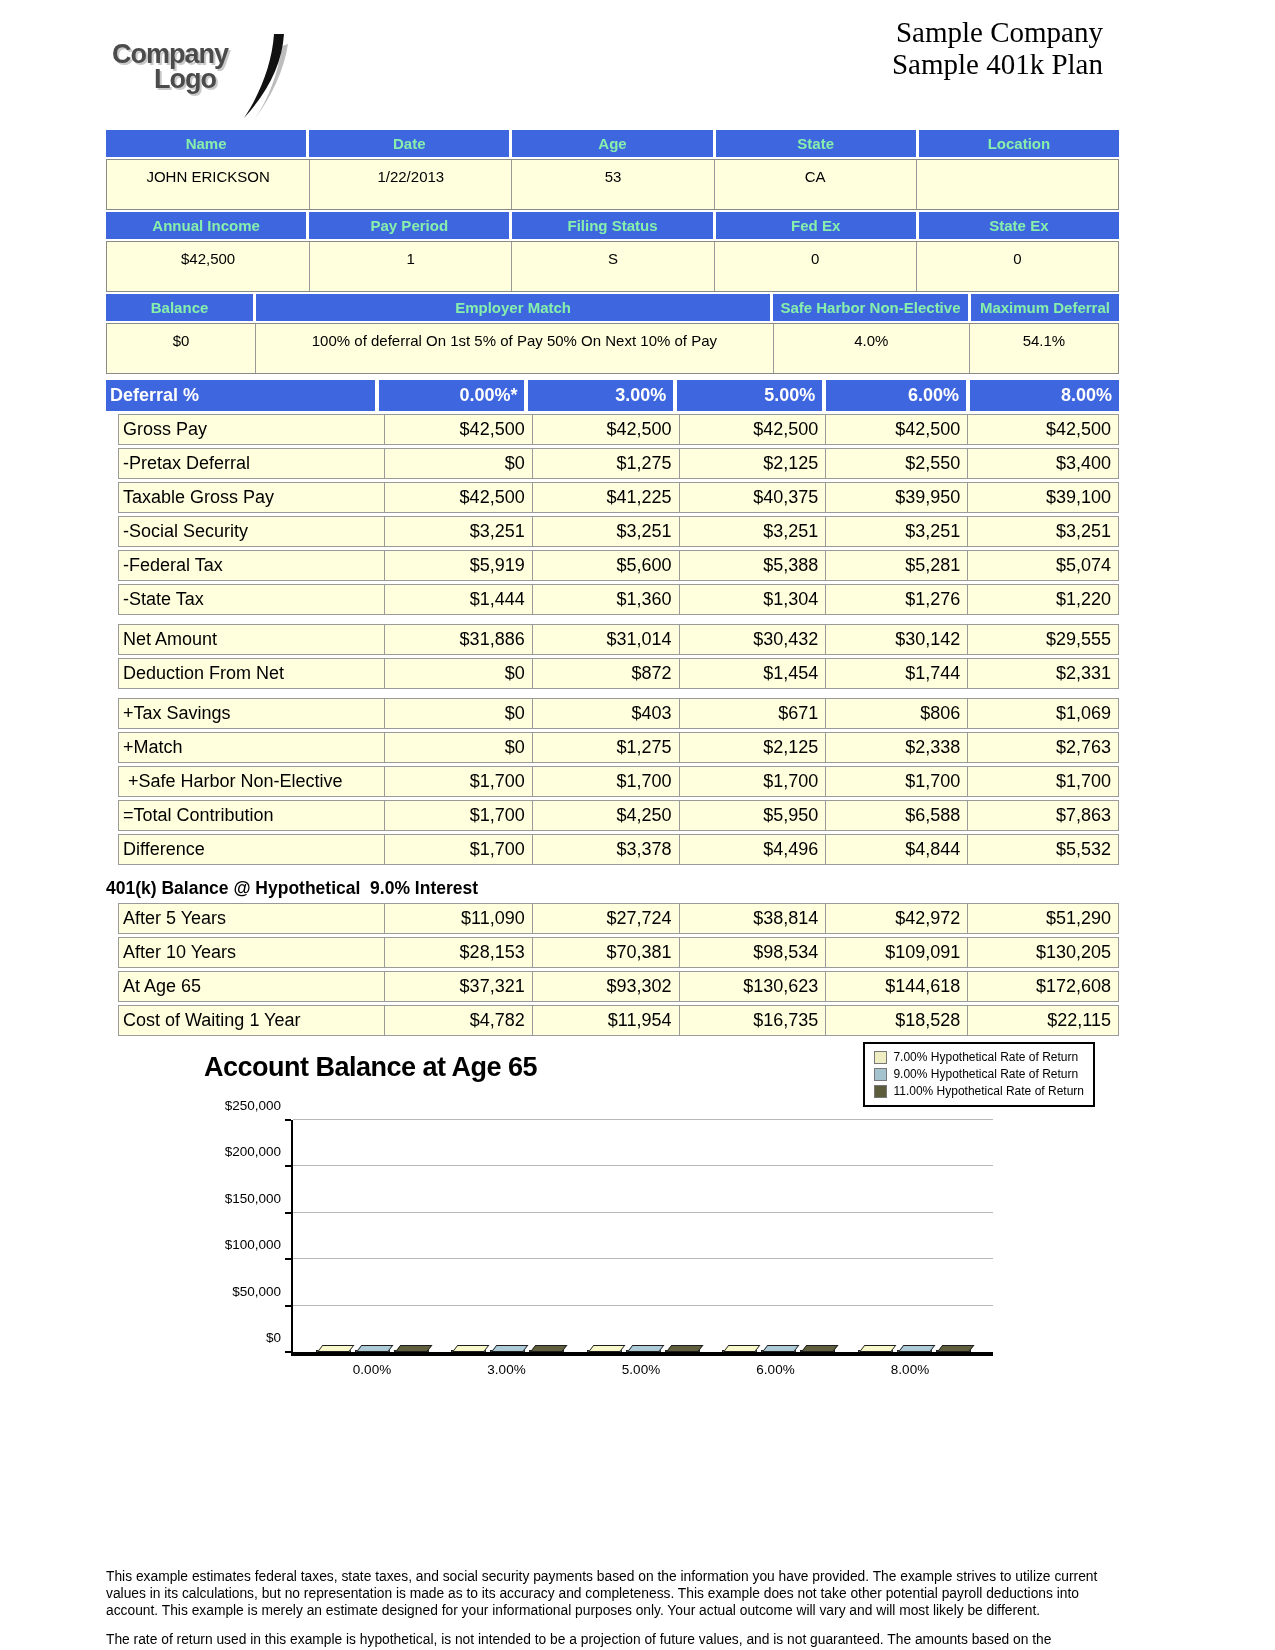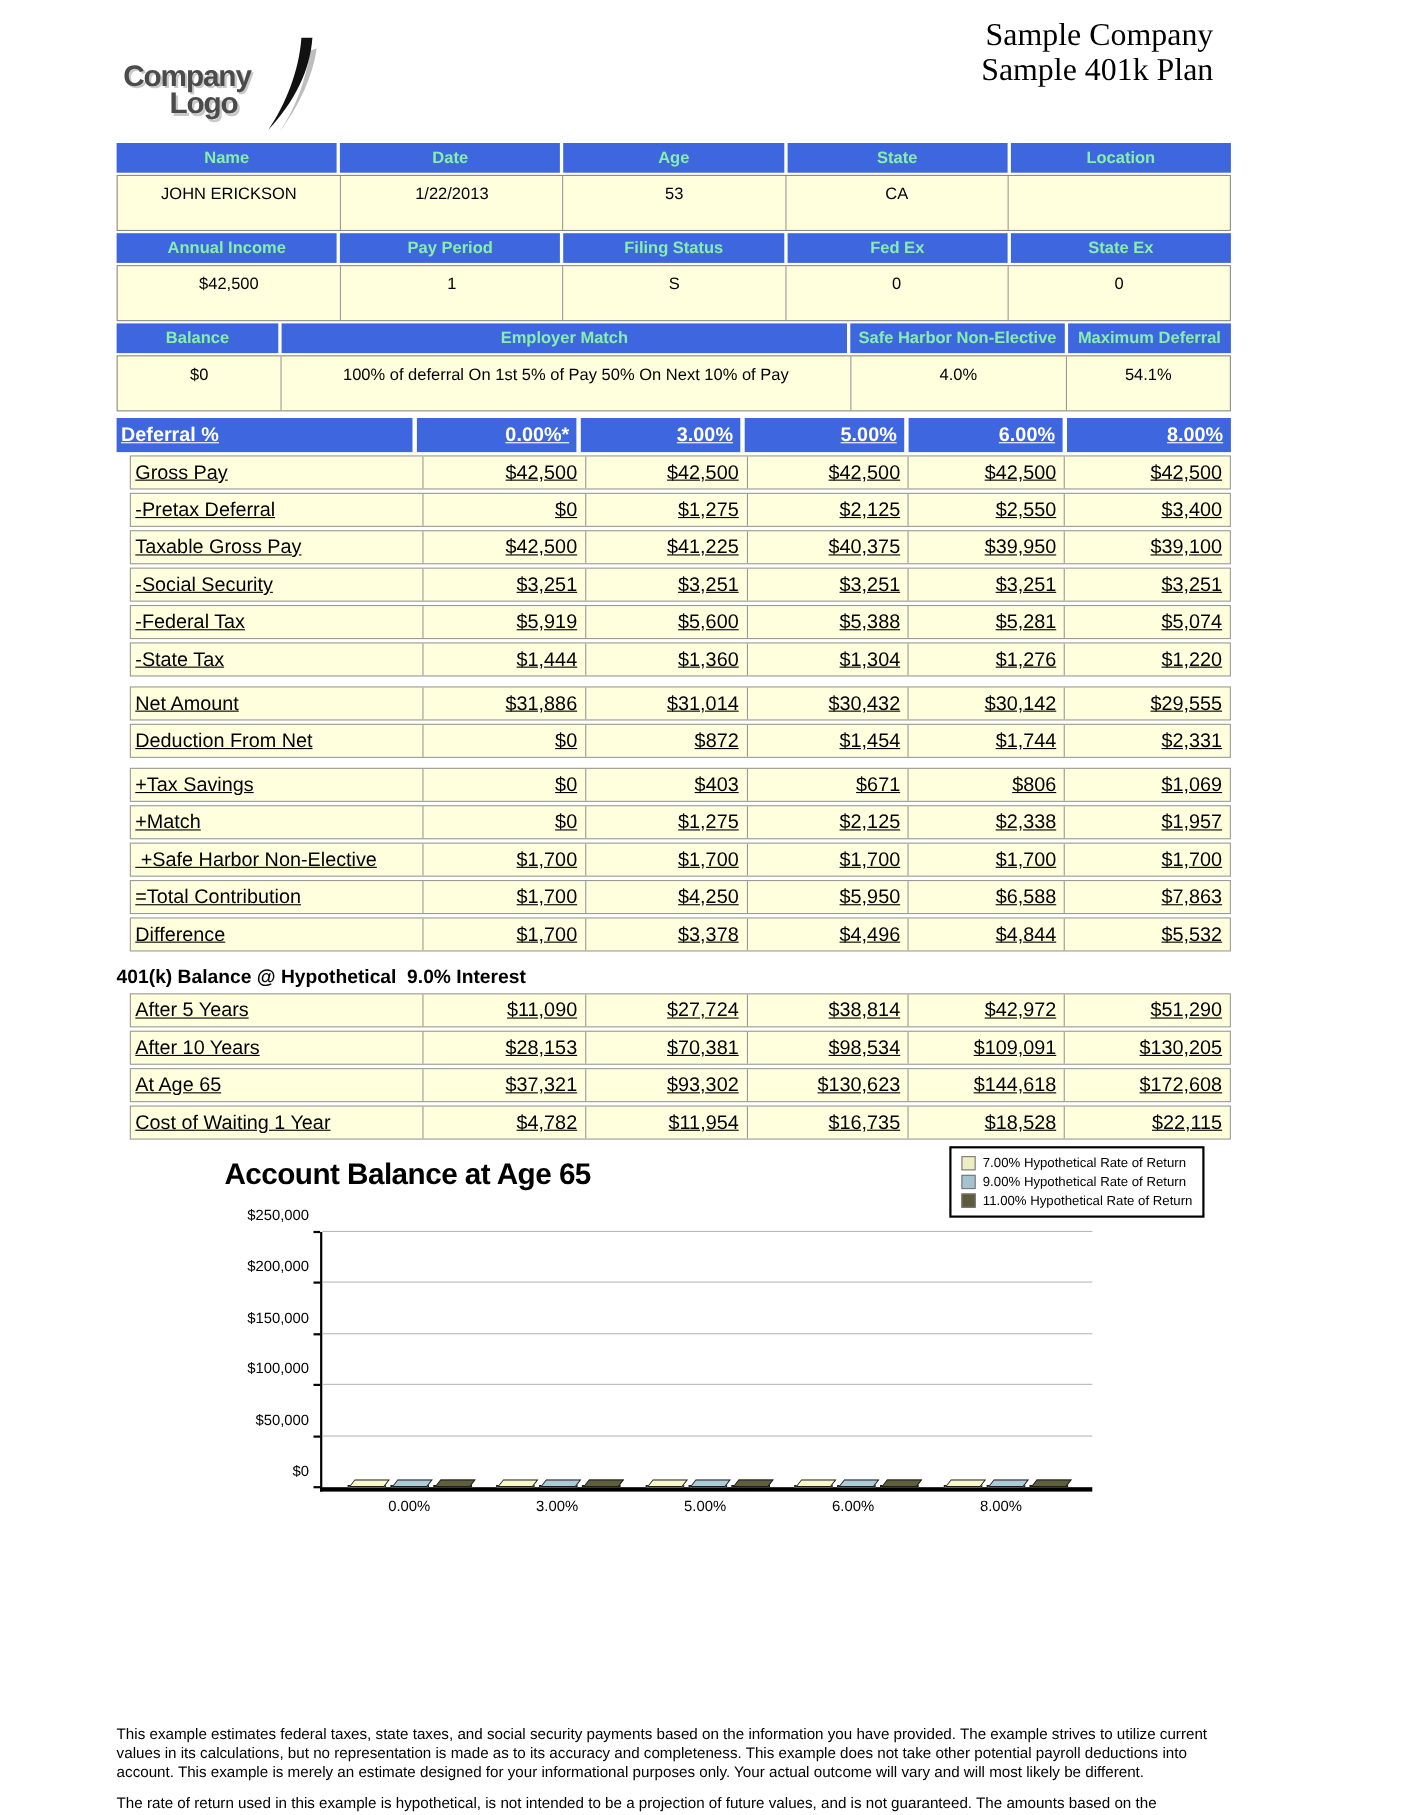--- a/index.html
+++ b/index.html
@@ -4,42 +4,42 @@
 <style>
   html,body { margin:0; padding:0; }
   body {
     width:1275px; height:1650px; background:#ffffff; color:#000;
     font-family:"Liberation Sans", sans-serif; position:relative; overflow:hidden;
   }
   .page { position:absolute; left:106px; top:0; width:1013px; }
 
   
   header { display:flex; justify-content:space-between; align-items:flex-start; margin-top:16px; height:104px; }
-  .logo { display:flex; margin-left:6px; margin-top:26px;align-items:center; }
+  .logo { display:flex; margin-left:6px; margin-top:26px; }
   .logo-text { font-weight:bold; color:#4b4b4b; font-size:27px; line-height:0.92; letter-spacing:-1px;
                text-shadow:2px 2px 0 #c9c9c9; }
   .logo-text .l2 { display:block; text-align:right; padding-right:12px; }
   .swoosh { margin-left:10px; margin-top:-8px; }
   .doc-title { font-family:"Liberation Serif", serif; font-size:29px; line-height:1.12;
                text-align:right; padding-right:16px; margin-top:0; }
 
   
   .info-tables { margin-top:10px; }
   .igrid { display:grid; grid-template-columns:repeat(5,1fr); column-gap:3px; }
   .igrid3 { display:grid; grid-template-columns:148fr 517fr 196fr 149fr; column-gap:3px; }
   .hcell { background:var(--blue); color:#86efac; font-weight:bold; font-size:15px;
            text-align:center; height:27px; line-height:27px; }
   .vrow { border:1px solid #8a8a8a; background:var(--cream); margin:2px 0 2px 0; }
   .vrow > div { height:49px; line-height:33px; font-size:15px; text-align:center; border-left:1px solid #9a9a9a; overflow:hidden; white-space:nowrap; }
   .vrow > div:first-child { border-left:none; }
   .vrow.igrid, .vrow.igrid3 { column-gap:0; }
 
   
   .def-table { margin-top:6px; }
-  .def-cols { display:grid; grid-template-columns:267fr 149fr 148fr 148fr 143fr 152fr;text-decoration:underline; }
+  .def-cols { display:grid; grid-template-columns:267fr 149fr 148fr 148fr 143fr 152fr; }
   .def-header { background:var(--blue); color:#fff; font-weight:bold; font-size:18px; height:31px; line-height:31px; margin-bottom:3px; }
   .def-header > div { border-left:4px solid #ffffff; text-align:right; padding-right:7px; }
   .def-header > div:first-child { border-left:none; text-align:left; padding-left:4px; }
   .def-row { background:var(--cream); border:1px solid #9a9a9a; font-size:18px; height:29px; line-height:29px; margin-bottom:3px; }
   .def-row > div { text-align:right; padding-right:7px; border-left:1px solid #9a9a9a; white-space:pre; overflow:hidden; }
   .def-row > div:first-child { border-left:none; text-align:left; padding-left:4px; padding-right:0; }
   .def-block { margin-bottom:9px;padding-left:12px; }
   .def-block:last-child { margin-bottom:0; }
   .note-row { font-weight:bold; font-size:17.5px; height:29px; line-height:29px; background:#fff; white-space:pre; }
 
@@ -220,21 +220,21 @@
           <div>$671</div>
           <div>$806</div>
           <div>$1,069</div>
         </div>
         <div class="def-cols def-row">
           <div>+Match</div>
           <div>$0</div>
           <div>$1,275</div>
           <div>$2,125</div>
           <div>$2,338</div>
-          <div>$1,957</div>
+          <div>$2,763</div>
         </div>
         <div class="def-cols def-row">
           <div> +Safe Harbor Non-Elective</div>
           <div>$1,700</div>
           <div>$1,700</div>
           <div>$1,700</div>
           <div>$1,700</div>
           <div>$1,700</div>
         </div>
         <div class="def-cols def-row">

